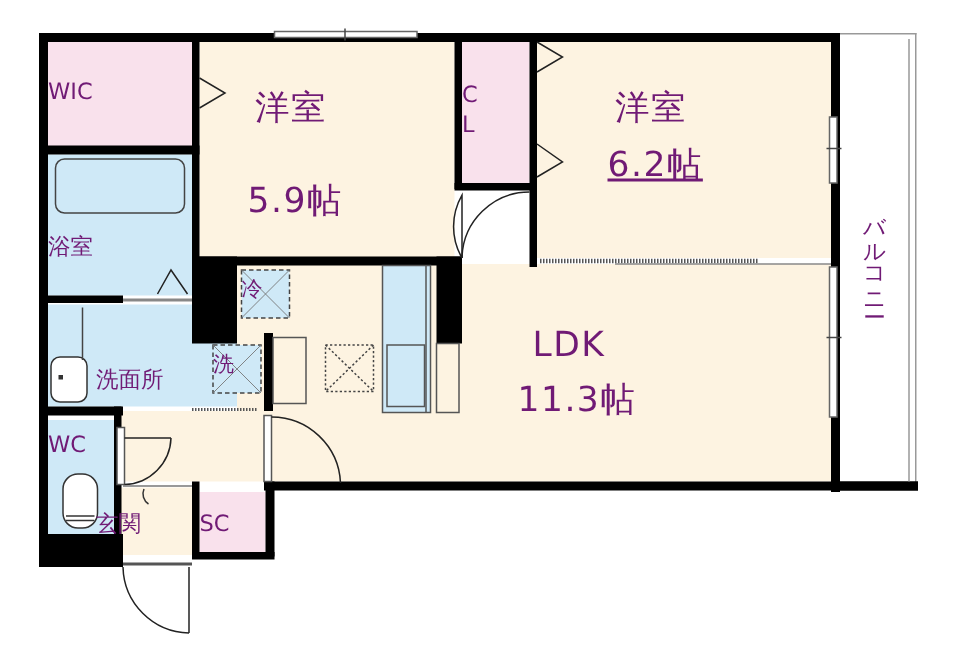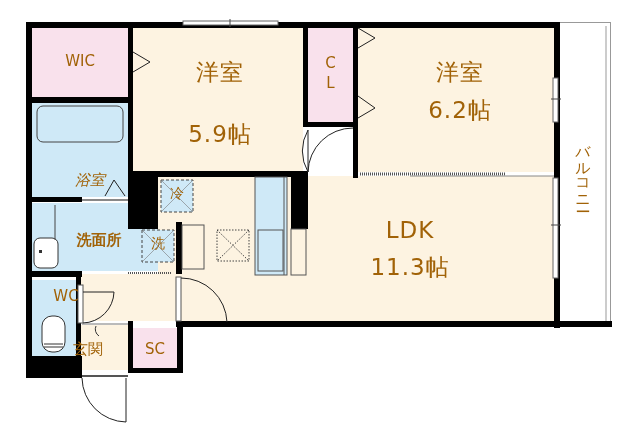--- a/index.html
+++ b/index.html
@@ -1,19 +1,19 @@
 <!DOCTYPE html>
 <html><head>
 <meta charset="utf-8">
 <style>
   html,body{margin:0;padding:0;background:#fff;}
   body{width:640px;height:443px;position:relative;overflow:hidden;font-family:"DejaVu Sans","Liberation Sans",sans-serif;}
   .wall{position:absolute;background:#000;}
   .room{position:absolute;}
-  .lbl{position:absolute;color:#a16207;text-align:center;white-space:nowrap;line-height:1.05;}
+  .lbl{position:absolute;color:#701a75;text-align:left;white-space:nowrap;line-height:1.05;}
   .big{font-size:23px;letter-spacing:1px;}
   .sm{font-size:15px;}
   svg{position:absolute;left:0;top:0;}
 </style>
 </head>
 <body>
 
 <div class="room" style="left:32px;top:28px;width:96px;height:70px;background:#f9e1ec;"></div>
 <div class="room" style="left:133px;top:28px;width:170px;height:144px;background:#fdf3e1;"></div>
 <div class="room" style="left:308px;top:28px;width:45px;height:94px;background:#f9e1ec;"></div>
@@ -119,32 +119,32 @@
 
   <line x1="82" y1="376" x2="128" y2="376" stroke="#555" stroke-width="2"></line>
   <path d="M82,378 A45,45 0 0 0 126,422" fill="none" stroke="#222"></path>
   <line x1="126" y1="378" x2="126" y2="422" stroke="#222"></line>
 </svg>
 
 <div class="lbl big" style="left:170px;top:60px;width:100px;">洋室</div>
 <div class="lbl big" style="left:165px;top:98px;width:110px;margin-top:24px;">5.9帖</div>
 
 <div class="lbl big" style="left:410px;top:60px;width:100px;">洋室</div>
-<div class="lbl big" style="left:405px;top:98px;width:110px;">6.2帖</div>
+<div class="lbl big" style="left:405px;top:98px;width:110px;text-decoration:underline;">6.2帖</div>
 
 <div class="lbl big" style="left:355px;top:218px;width:110px;">LDK</div>
 <div class="lbl big" style="left:345px;top:255px;width:130px;">11.3帖</div>
 
 <div class="lbl sm" style="left:32px;top:54px;width:96px;">WIC</div>
 
 <div class="lbl sm" style="left:308px;top:56px;width:45px;">C</div>
 <div class="lbl sm" style="left:308px;top:76px;width:45px;">L</div>
 
-<div class="lbl sm" style="left:32px;top:173px;width:116px;font-style:italic;">浴室</div>
-<div class="lbl sm" style="left:64px;top:233px;width:70px;font-weight:bold;">洗面所</div>
+<div class="lbl sm" style="left:32px;top:157px;width:116px;">浴室</div>
+<div class="lbl sm" style="left:64px;top:246px;width:70px;">洗面所</div>
 <div class="lbl sm" style="left:32px;top:289px;width:68px;">WC</div>
 <div class="lbl sm" style="left:64px;top:342px;width:48px;">玄関</div>
 <div class="lbl sm" style="left:133px;top:342px;width:44px;">SC</div>
 
 <div class="lbl sm" style="left:570px;top:135px;width:20px;writing-mode:vertical-rl;">バルコニー</div>
 
 <div class="lbl" style="left:161px;top:186px;width:32px;font-size:14px;">冷</div>
 <div class="lbl" style="left:142px;top:236px;width:32px;font-size:14px;">洗</div>
 
 </body></html>

